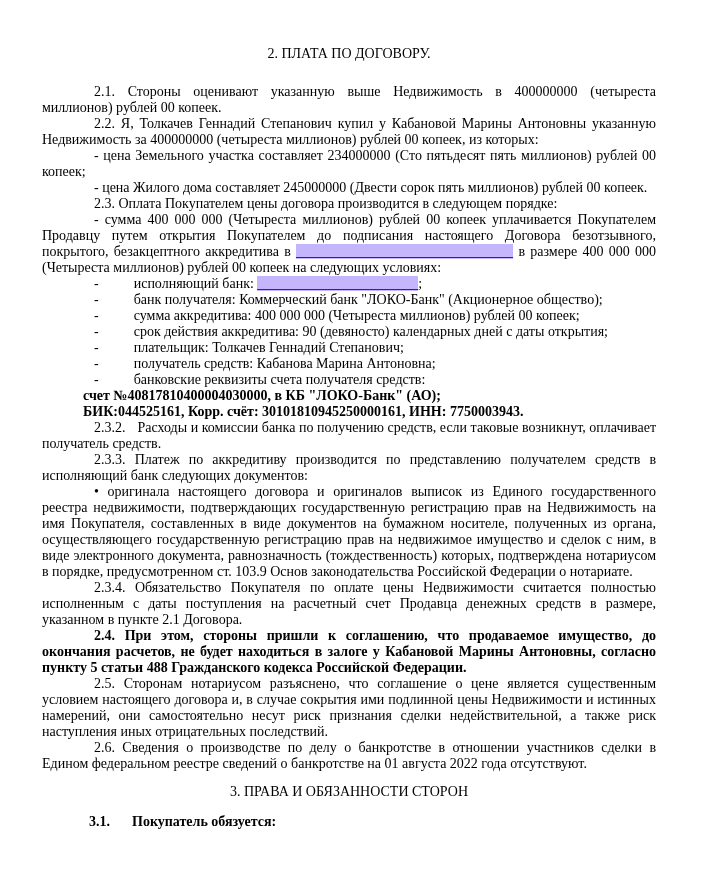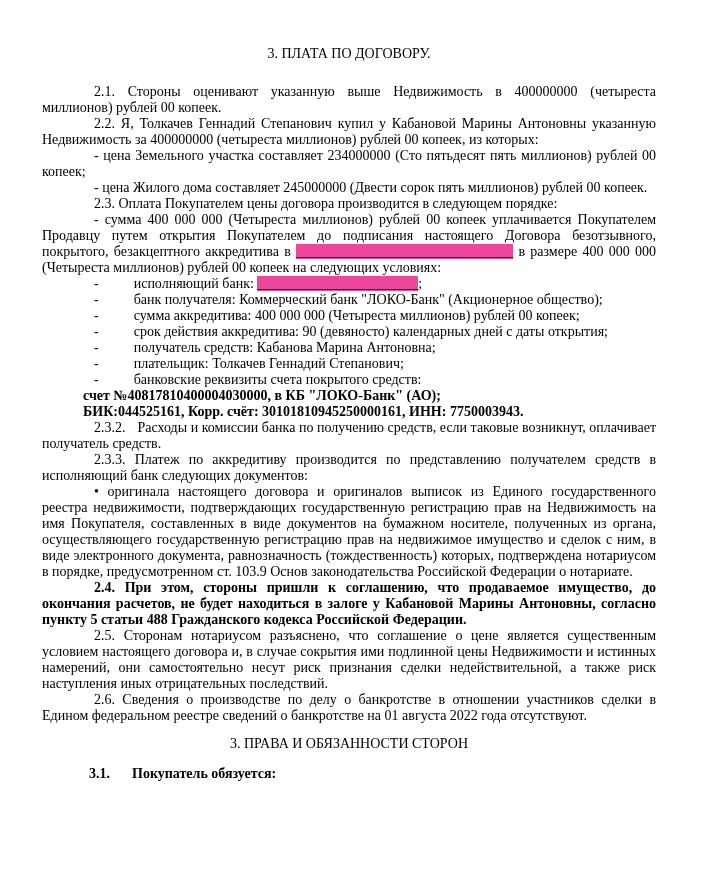--- a/index.html
+++ b/index.html
@@ -32,34 +32,34 @@
   .h2 { margin-bottom: 22px !important; }
   .h3 { margin-top: 12px !important; margin-bottom: 14px !important; }
   .bold { font-weight: bold; font-family: Liberation Serif, serif; }
   .acct {
     text-indent: 41px !important;
     text-align: center;
     font-weight: bold;
   }
   .p31 { text-indent: 47px !important; text-align: left !important; }
   .hl {
-    background: #ec4899;
+    background: #c4b5fd;
     letter-spacing: 0;
     white-space: nowrap;
   }
   .tab-dash { display: inline-block; width: 35px; }
   .tab-num  { display: inline-block; width: 12px; }
   .tab-31   { display: inline-block; width: 22px; }
 </style>
 </head>
 <body>
 
 <div class="page">
 
-  <p class="center h2">3. ПЛАТА ПО ДОГОВОРУ.</p>
+  <p class="center h2">2. ПЛАТА ПО ДОГОВОРУ.</p>
 
   <p>2.1. Стороны оценивают указанную выше Недвижимость в 400000000 (четыреста миллионов) рублей 00 копеек.</p>
 
   <p>2.2. Я, Толкачев Геннадий Степанович купил у Кабановой Марины Антоновны указанную Недвижимость за 400000000 (четыреста миллионов) рублей 00 копеек, из которых:</p>
 
   <p>- цена Земельного участка составляет 234000000 (Сто пятьдесят пять миллионов) рублей 00 копеек;</p>
 
   <p>- цена Жилого дома составляет 245000000 (Двести сорок пять миллионов) рублей 00 копеек.</p>
 
   <p>2.3. Оплата Покупателем цены договора производится в следующем порядке:</p>
@@ -67,37 +67,38 @@
   <p><span>- сумма 400 000 000 (Четыреста миллионов) рублей 00 копеек уплачивается Покупателем Продавцу путем открытия Покупателем до подписания настоящего Договора безотзывного, покрытого, безакцептного аккредитива в </span><span class="hl">_______________________________</span><span> в размере 400 000 000 (Четыреста миллионов) рублей 00 копеек на следующих условиях:</span></p>
 
   <p><span>-</span><span class="tab-dash"></span><span>исполняющий банк: </span><span class="hl">_______________________</span><span>;</span></p>
 
   <p><span>-</span><span class="tab-dash"></span><span>банк получателя: Коммерческий банк "ЛОКО-Банк" (Акционерное общество);</span></p>
 
   <p><span>-</span><span class="tab-dash"></span><span>сумма аккредитива: 400 000 000 (Четыреста миллионов) рублей 00 копеек;</span></p>
 
   <p><span>-</span><span class="tab-dash"></span><span>срок действия аккредитива: 90 (девяносто) календарных дней с даты открытия;</span></p>
 
+  <p><span>-</span><span class="tab-dash"></span><span>плательщик: Толкачев Геннадий Степанович;</span></p>
+
   <p><span>-</span><span class="tab-dash"></span><span>получатель средств: Кабанова Марина Антоновна;</span></p>
 
-  <p><span>-</span><span class="tab-dash"></span><span>плательщик: Толкачев Геннадий Степанович;</span></p>
-
-  <p><span>-</span><span class="tab-dash"></span><span>банковские реквизиты счета покрытого средств:</span></p>
+  <p><span>-</span><span class="tab-dash"></span><span>банковские реквизиты счета получателя средств:</span></p>
 
   <p class="acct">счет №40817810400004030000, в КБ "ЛОКО-Банк" (АО);</p>
 
   <p class="acct">БИК:044525161, Корр. счёт: 30101810945250000161, ИНН: 7750003943.</p>
 
 
   <p><span>2.3.2.</span><span class="tab-num"></span><span>Расходы и комиссии банка по получению средств, если таковые возникнут, оплачивает получатель средств.</span></p>
 
   <p>2.3.3. Платеж по аккредитиву производится по представлению получателем средств в исполняющий банк следующих документов:</p>
 
   <p>• оригинала настоящего договора и оригиналов выписок из Единого государственного реестра недвижимости, подтверждающих государственную регистрацию прав на Недвижимость на имя Покупателя, составленных в виде документов на бумажном носителе, полученных из органа, осуществляющего государственную регистрацию прав на недвижимое имущество и сделок с ним, в виде электронного документа, равнозначность (тождественность) которых, подтверждена нотариусом в порядке, предусмотренном ст. 103.9 Основ законодательства Российской Федерации о нотариате.</p>
 
+  <p>2.3.4. Обязательство Покупателя по оплате цены Недвижимости считается полностью исполненным с даты поступления на расчетный счет Продавца денежных средств в размере, указанном в пункте 2.1 Договора.</p>
 
   <p class="bold">2.4. При этом, стороны пришли к соглашению, что продаваемое имущество, до окончания расчетов, не будет находиться в залоге у Кабановой Марины Антоновны, согласно пункту 5 статьи 488 Гражданского кодекса Российской Федерации.</p>
 
   <p>2.5. Сторонам нотариусом разъяснено, что соглашение о цене является существенным условием настоящего договора и, в случае сокрытия ими подлинной цены Недвижимости и истинных намерений, они самостоятельно несут риск признания сделки недействительной, а также риск наступления иных отрицательных последствий.</p>
 
   <p>2.6. Сведения о производстве по делу о банкротстве в отношении участников сделки в Едином федеральном реестре сведений о банкротстве на 01 августа 2022 года отсутствуют.</p>
 
   <p class="center h3">3. ПРАВА И ОБЯЗАННОСТИ СТОРОН</p>
 
   <p class="bold p31"><span>3.1.</span><span class="tab-31"></span><span>Покупатель обязуется:</span></p>

